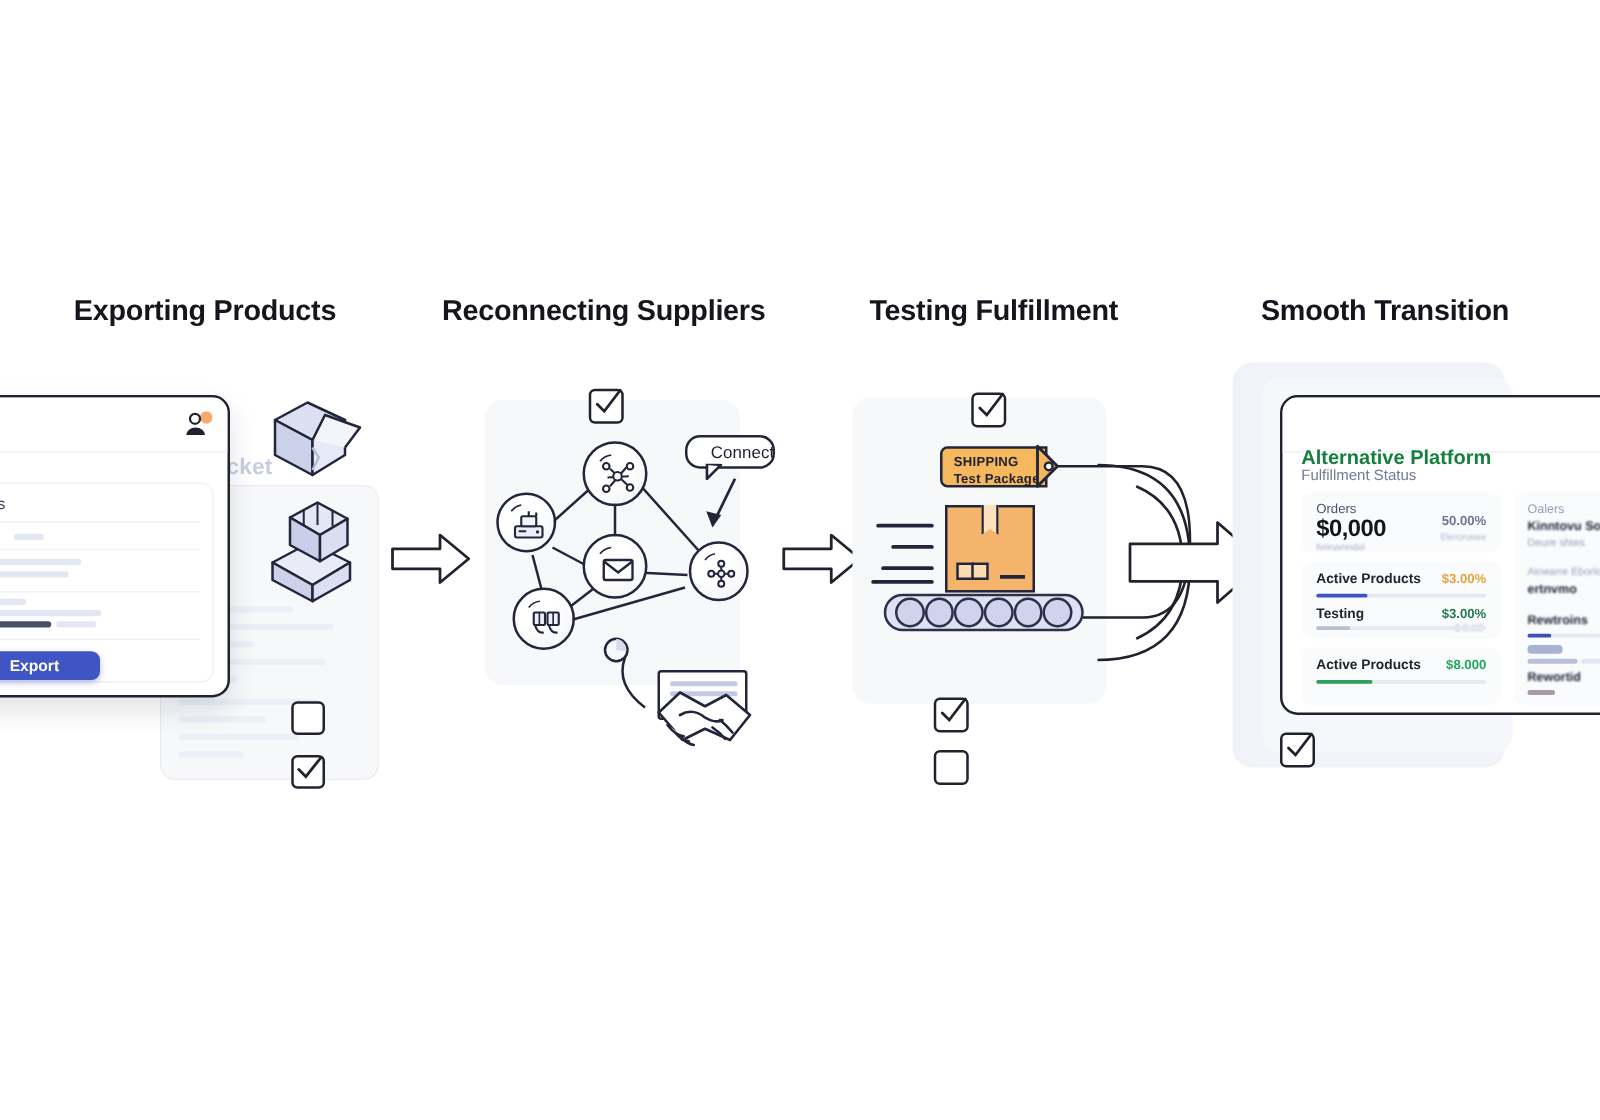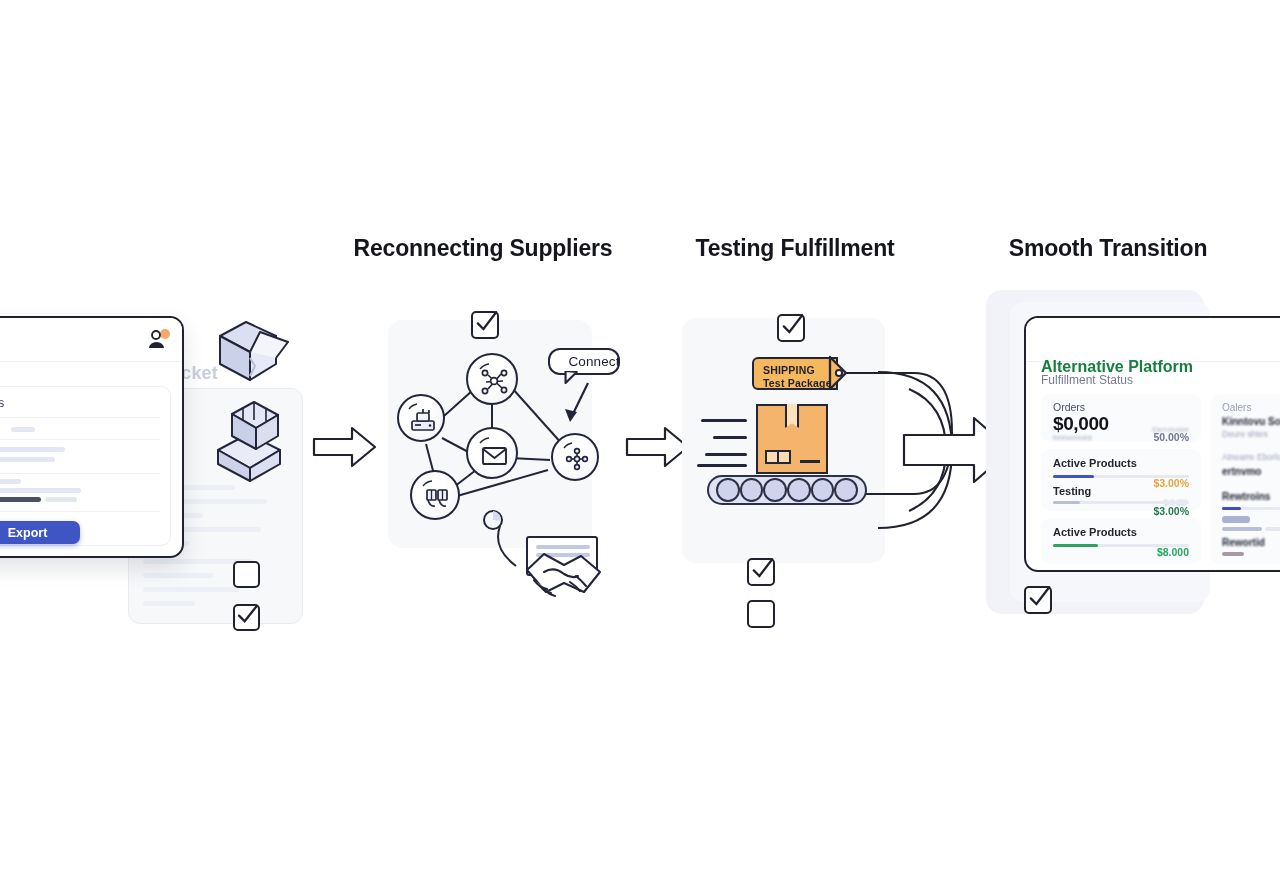--- a/index.html
+++ b/index.html
@@ -184,35 +184,36 @@
   }
   .sect-label {
     position:absolute; font-size:12px; color:#737a93; white-space:nowrap;
   }
   .metric-card {
     position:absolute; background:#fafbfd; border-radius:9px;
   }
   .m-k { position:absolute; font-size:10.5px; color:#4a5068; white-space:nowrap; }
   .m-big { position:absolute; font-size:19px; font-weight:700; color:#14151c; white-space:nowrap; letter-spacing:-.4px; }
   .m-sub { position:absolute; font-size:7.5px; color:#a7adc0; white-space:nowrap; }
-  .m-v { position:absolute; font-size:10.5px; font-weight:700; white-space:nowrap;margin-top:20px; }
+  .m-v { position:absolute; font-size:10.5px; font-weight:700; white-space:nowrap; }
   .pbar { position:absolute; height:3.2px; border-radius:3px; background:#e6e9f2; }
   .pbar > i { position:absolute; left:0; top:0; bottom:0; border-radius:3px; display:block; }
   .side-card { position:absolute; background:#fafbfd; border-radius:9px; }
   .side-k { position:absolute; font-size:10px; color:#555c75; white-space:nowrap; }
   .side-k.b { font-weight:700; color:#1d2030; }
   .side-k.m { color:#9aa1b6; }
   .blur-sm { filter: blur(.55px); }
   .blur-md { filter: blur(.9px); }
 </style>
 </head>
 <body>
 
 <div id="stage">
 
+  <div class="step-title" style="left:164px; top:235px;">Exporting Products</div>
   <div class="step-title" style="left:483px; top:235px;">Reconnecting Suppliers</div>
   <div class="step-title" style="left:795px; top:235px;">Testing Fulfillment</div>
   <div class="step-title" style="left:1108px; top:235px;">Smooth Transition</div>
 
   <div id="panel1">
 
     <div id="p1-doc" style="left:128px; top:388px; width:175px; height:236px;">
       <div class="skel faint" style="left:14px; top:12px; width:38px; height:6px;"></div>
       <div class="skel faint" style="left:14px; top:40px; width:28px; height:5px;"></div>
       <div class="skel faint" style="left:14px; top:96px; width:92px; height:5px;"></div>

